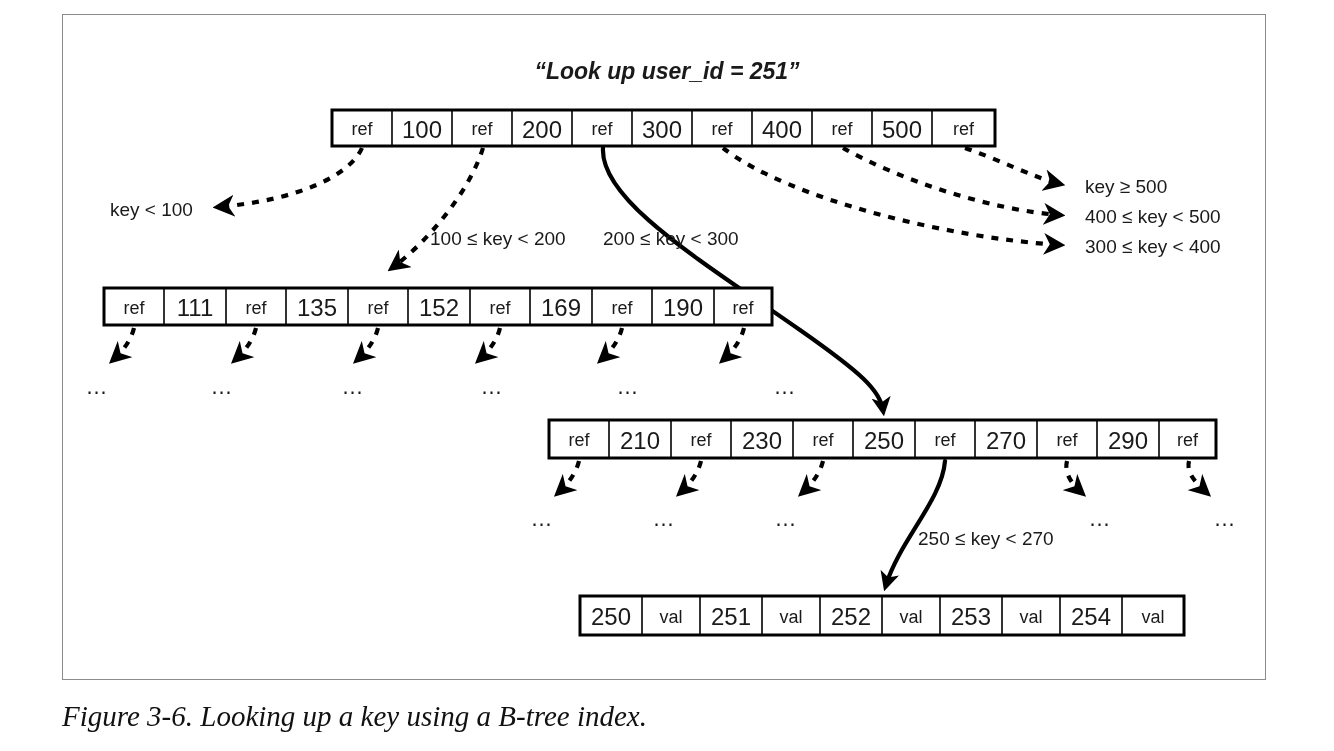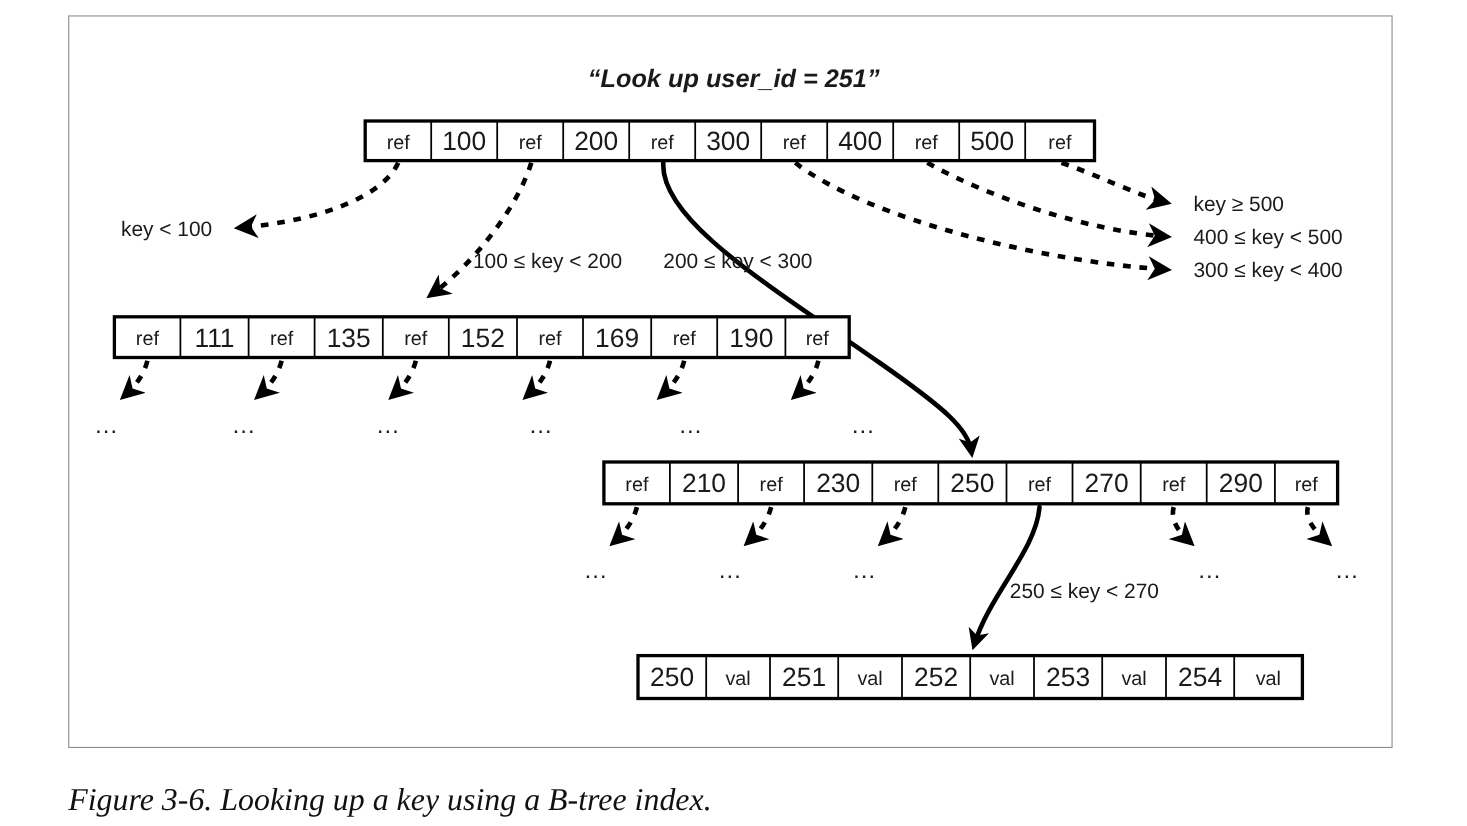--- a/index.html
+++ b/index.html
@@ -100,21 +100,20 @@
   }
   .caption {
     position: absolute;
     left: 62px;
     top: 700px;
     font-family: "Liberation Serif", serif;
     font-style: italic;
     font-size: 29px;
     color: #111111;
     white-space: nowrap;
-    margin-top: 11px;
   }
 </style>
 </head>
 <body>
 
 <div id="figure-root">
 
   <div class="figure-frame"></div>
 
   <svg class="diagram" viewBox="0 0 1334 751" xmlns="http://www.w3.org/2000/svg">

